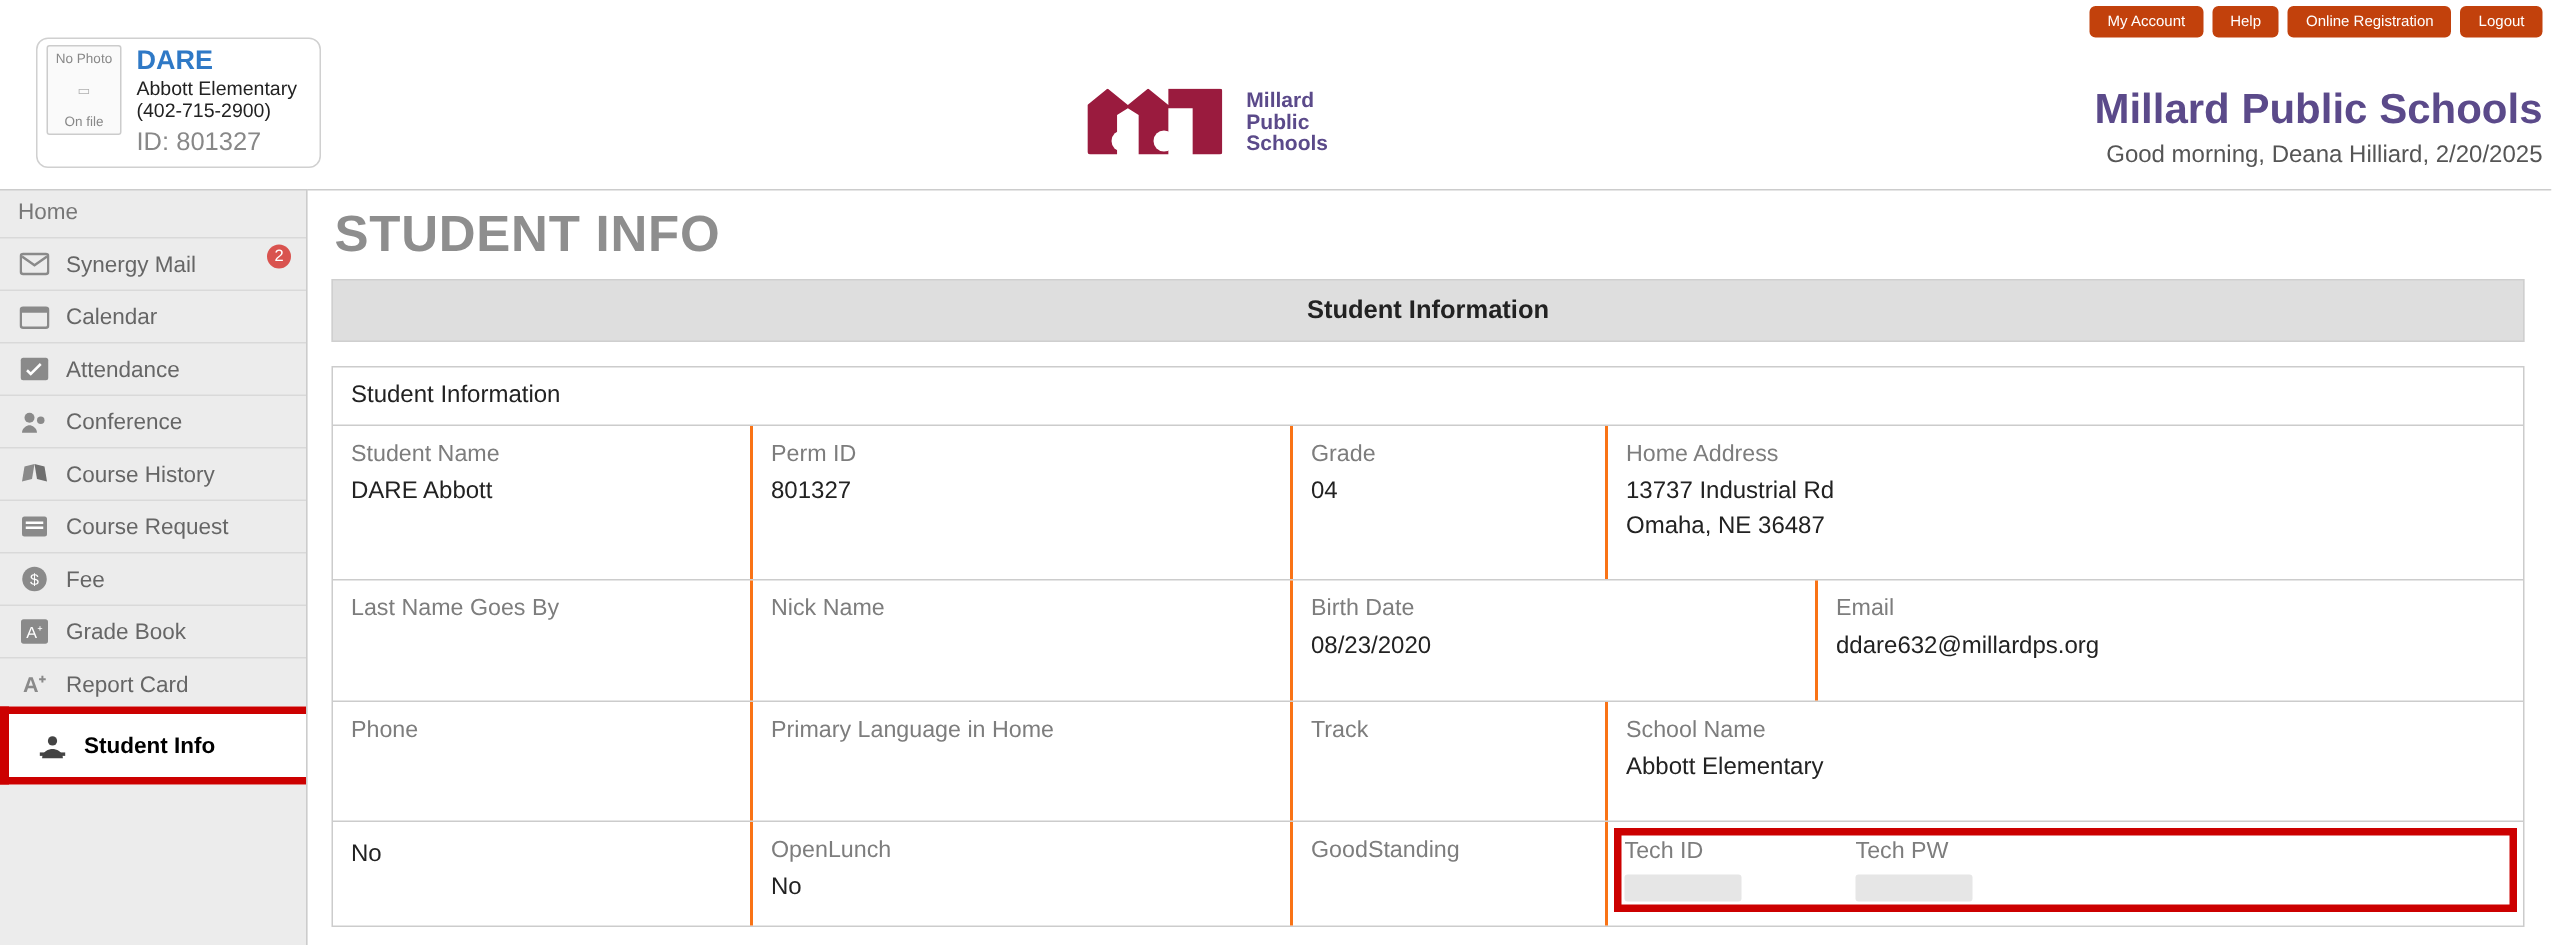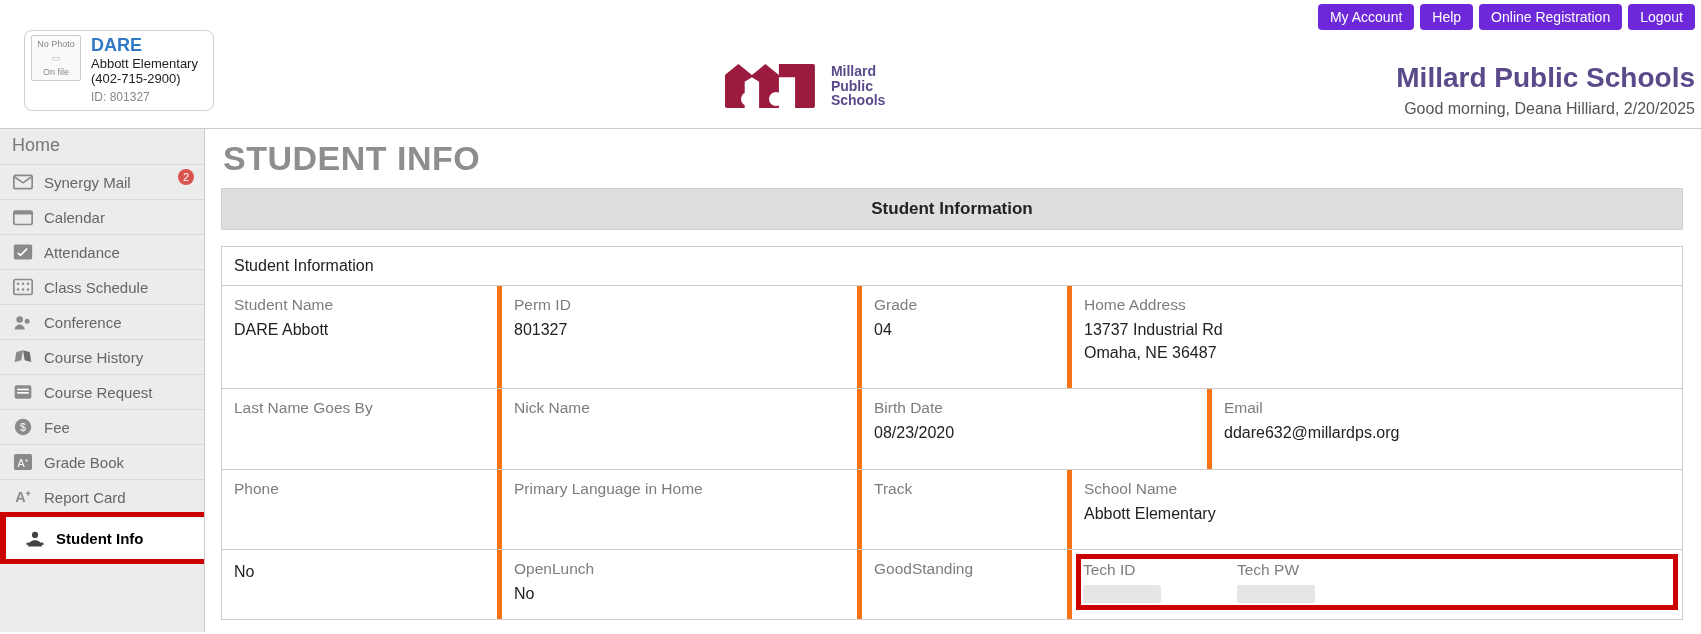--- a/index.html
+++ b/index.html
@@ -1,74 +1,74 @@
 <!DOCTYPE html>
 <html><head>
 <meta charset="utf-8">
 <style>
   * { box-sizing: border-box; margin: 0; padding: 0; font-family: Arial, Helvetica, sans-serif; }
   body { background: #fff; width: 1701px; }
 
   
   .topnav { display: flex; justify-content: flex-end; gap: 6px; padding: 4px 6px; }
-  .topnav-btn { background: #6d28d9; color: #fff; border-radius: 4px; padding: 5px 12px; font-size: 14px; cursor: pointer; }
+  .topnav-btn { background: #c2410c; color: #fff; border-radius: 4px; padding: 5px 12px; font-size: 10px; cursor: pointer; }
 
   
   .header-row { display: flex; justify-content: space-between; align-items: flex-start; padding: 0 6px 10px 24px; }
   .student-card {
     border: 1px solid #d0d0d0; border-radius: 8px; background:#fff;
     display: flex; gap: 10px; padding: 4px 10px 6px 6px; min-width: 190px; align-items: flex-start;
     position: relative; top: -4px;
   }
   .photo-placeholder {
-    width: 50px; height: 46px; border: 1px solid #ccc; border-radius: 2px; background:#fafafa;
+    width: 50px; height: 60px; border: 1px solid #ccc; border-radius: 2px; background:#fafafa;
     display:flex; flex-direction:column; justify-content:space-between; align-items:center;
     font-size: 9px; color:#888; padding:3px 0;
   }
   .photo-placeholder .mid { font-size: 9px; color:#b0b0b0;}
   .student-card .name { color:#2f79c6; font-weight:700; font-size:18px; }
   .student-card .school, .student-card .phone { font-size:13px; color:#222; }
-  .student-card .idline { font-size:12px; color:#888; margin-top:4px;}
+  .student-card .idline { font-size:17px; color:#888; margin-top:4px;}
 
   .center-logo { display:flex; align-items:center; gap:16px; margin-top:30px;}
   .logo-mark { position: relative; width: 90px; height: 44px; }
   .logo-m {
     position:absolute; left:0; top:0; width:90px; height:44px;
     background:#9a1b3e;
     clip-path: polygon(0 100%, 0 25%, 15% 0, 30% 25%, 45% 0, 60% 25%, 60% 0, 100% 0, 100% 100%, 78% 100%, 78% 30%, 60% 30%, 60% 100%, 38% 100%, 38% 40%, 30% 30%, 22% 40%, 22% 100%);
     border-radius: 2px;
   }
   .logo-circle{ position:absolute; bottom:2px; width:14px; height:14px; background:#fff; border-radius:50%;}
   .logo-circle.c1{ left:16px;} .logo-circle.c2{ left:44px;}
   .logo-text { color:#5b4a8a; font-weight:700; font-size:14px; line-height:1.05; }
 
   .district-block { text-align:right; margin-top:28px; }
   .district-name { color:#5b4a8a; font-weight:700; font-size:28px; }
   .greeting { color:#555; font-size:16px; margin-top:6px;}
 
   
   .main { display:flex; }
   .sidebar { width: 205px; background:#ececec; border-top:1px solid #ccc; border-right:1px solid #ccc;}
-  .home { padding:6px 10px 8px 12px; color:#777; font-size:18px;}
+  .home { padding:6px 10px 8px 12px; color:#777; font-size:15px;}
   .s-item { position:relative; display:flex; align-items:center; gap:10px; padding:8px 10px 8px 12px; border-top:1px solid #d9d9d9; color:#666; font-size:15px; cursor:pointer;}
   .s-item .icon { width:22px; height:18px; display:flex; align-items:center; justify-content:center; color:#888; font-size:15px;}
   .badge { position:absolute; right:10px; top:4px; background:#d9534f; color:#fff; border-radius:50%; width:16px; height:16px; font-size:11px; display:flex; align-items:center; justify-content:center;}
   .s-item.active {
     background:#fff; border:5px solid #c00; border-left-width:6px; border-right:none;
     margin:-2px 0; padding:12px 10px 12px 18px; color:#000; font-weight:700;
   }
   .s-item.active .icon { color:#333; font-size:18px;}
 
   .content { flex:1; padding: 8px 18px 12px 16px; border-top:1px solid #ccc;}
   .page-title { font-size:34px; font-weight:800; color:#8e8e8e; letter-spacing:.5px; margin:2px 0 10px 2px;}
   .banner { background:#dedede; border:1px solid #cfcfcf; text-align:center; padding:10px; font-weight:700; color:#222; font-size:17px; margin-bottom:16px;}
   .card { border:1px solid #ccc; }
   .card-head { padding:10px 12px 10px 12px; color:#222; font-size:16px;}
   .row { display:flex; border-top:1px solid #ccc; }
-  .cell { padding:10px 12px 24px 12px; border-right:5px solid #f97316; }
+  .cell { padding:10px 12px 24px 12px; border-right:2px solid #f97316; }
   .cell:last-child { border-right:none;}
   .cell .label { color:#7d7d7d; font-size:15.5px; margin-bottom:4px;}
   .cell .value { color:#222; font-size:16px; line-height:1.45;}
   
   .c-s { flex: 0 0 280px;}
   .c-m { flex: 0 0 360px;}
   .c-l { flex: 1 1 auto;}
   .techbox { display:flex; gap:14px; padding: 6px 10px 10px 10px;}
   .tech { flex:0 0 140px;}
   .tech .masked { background:#e6e6e6; height:18px; width:78px; border-radius:2px; margin-top:6px;}
@@ -152,34 +152,20 @@
     <div class="s-item">
       <span class="icon">
         <svg class="icon-svg" viewBox="0 0 24 20">
             <rect x="1" y="1" width="22" height="18" rx="2" fill="#8a8a8a"></rect>
             <path d="M6 11l3 3 8-8" fill="none" stroke="#fff" stroke-width="2"></path>
           </svg>
       </span>
       <span>Attendance</span>
     </div>
 
-    <div class="s-item">
-      <span class="icon">
-        <svg class="icon-svg" viewBox="0 0 24 20">
-            <rect x="1" y="1" width="22" height="18" rx="2" fill="none" stroke="#8a8a8a" stroke-width="2"></rect>
-            <circle cx="6" cy="6" r="1.5" fill="#8a8a8a"></circle>
-            <circle cx="12" cy="6" r="1.5" fill="#8a8a8a"></circle>
-            <circle cx="18" cy="6" r="1.5" fill="#8a8a8a"></circle>
-            <circle cx="6" cy="13" r="1.5" fill="#8a8a8a"></circle>
-            <circle cx="12" cy="13" r="1.5" fill="#8a8a8a"></circle>
-            <circle cx="18" cy="13" r="1.5" fill="#8a8a8a"></circle>
-          </svg>
-      </span>
-      <span>Class Schedule</span>
-    </div>
 
     <div class="s-item">
       <span class="icon">
         <svg class="icon-svg" viewBox="0 0 24 20">
             <circle cx="8" cy="7" r="4" fill="#8a8a8a"></circle>
             <circle cx="17" cy="9" r="3" fill="#8a8a8a"></circle>
             <path d="M2 19c0-4 4-6 6-6s6 2 6 6" fill="#8a8a8a"></path>
           </svg>
       </span>
       <span>Conference</span>

